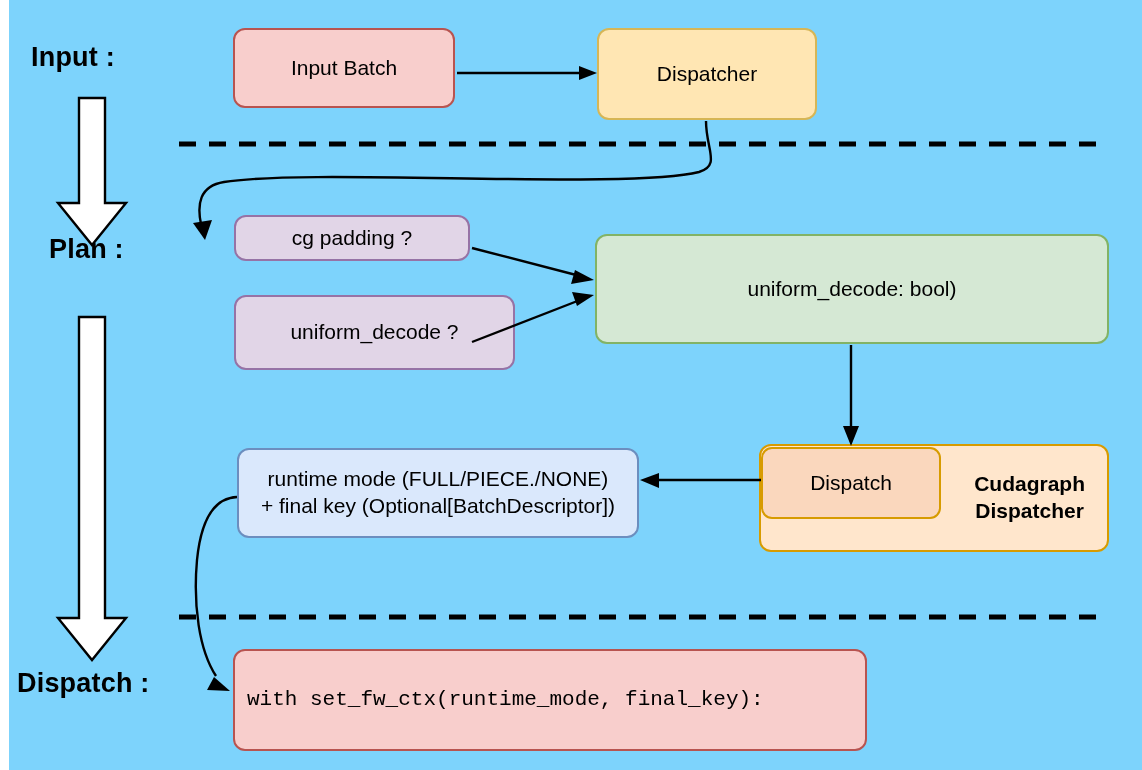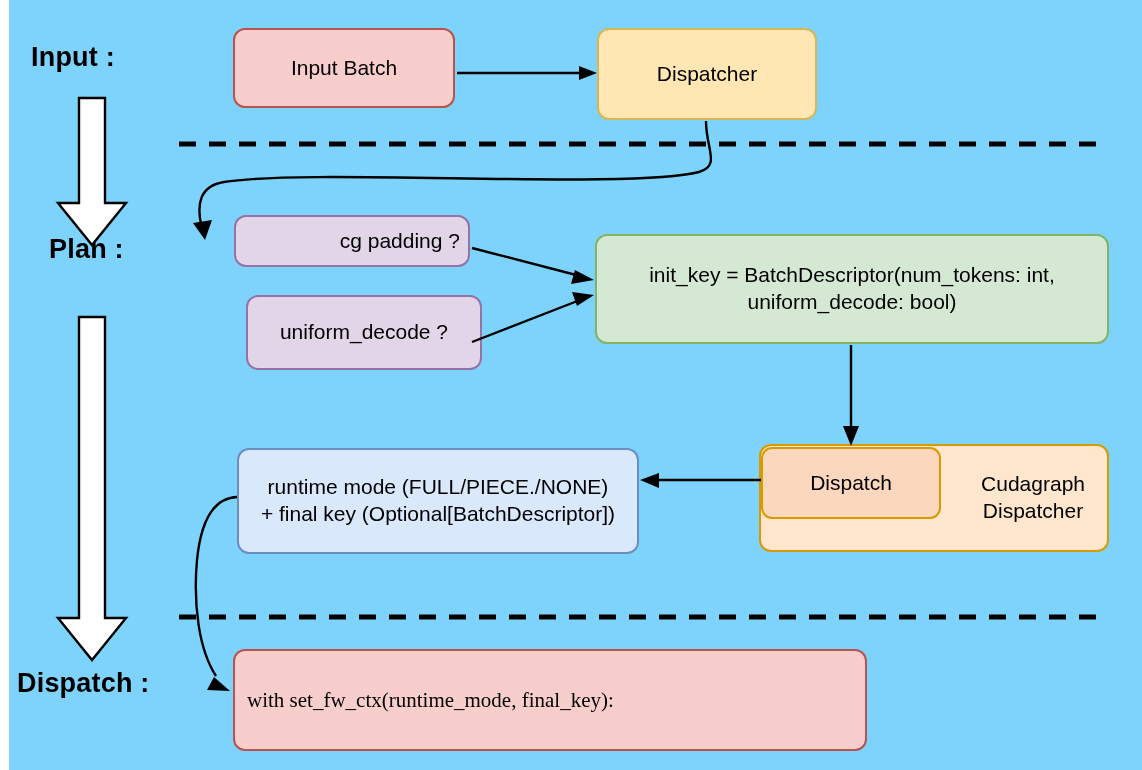--- a/index.html
+++ b/index.html
@@ -41,21 +41,21 @@
     align-items: center;
     justify-content: center;
     text-align: center;
     color: #000000;
     font-family: "Liberation Sans", sans-serif;
     font-size: 21px;
     line-height: 1.28;
     padding: 4px 8px;
   }
   .node.code {
-    font-family: Liberation Serif, serif;
+    font-family: Liberation Mono, monospace;
     font-size: 21px;
     justify-content: flex-start;
     align-items: center;
     text-align: left;
     white-space: pre;
     padding-left: 12px;
     line-height: 1.35;
   }
   .node .txt { display: block; width: 100%; }
 
@@ -91,47 +91,46 @@
   <div class="stage-label" style="left:8px; top:668px;">Dispatch :</div>
 
   <div class="node fill-pink" style="left:224px; top:28px; width:222px; height:80px;">
     <span class="txt">Input Batch</span>
   </div>
 
   <div class="node fill-yellow" style="left:588px; top:28px; width:220px; height:92px;">
     <span class="txt">Dispatcher</span>
   </div>
 
-  <div class="node fill-purple" style="left:225px; top:215px; width:236px; height:52px;text-align:right;">
+  <div class="node fill-purple" style="left:225px; top:215px; width:236px; height:46px;">
     <span class="txt">cg padding ?</span>
   </div>
 
-  <div class="node fill-purple" style="left:237px; top:295px; width:236px; height:75px;">
+  <div class="node fill-purple" style="left:225px; top:295px; width:281px; height:75px;">
     <span class="txt">uniform_decode ?</span>
   </div>
 
   <div class="node fill-green" style="left:586px; top:234px; width:514px; height:110px;">
     <span class="txt">
-      <span style="display:block;">init_key = BatchDescriptor(num_tokens: int,</span>
       <span style="display:block;">uniform_decode: bool)</span>
     </span>
   </div>
 
-  <div class="node fill-orange" style="left:750px; top:444px; width:350px; height:108px; justify-content:flex-end; padding-right:22px;">
+  <div class="node fill-orange" style="left:750px; top:444px; width:350px; height:108px; justify-content:flex-end; padding-right:22px;font-weight:bold;">
     <span class="txt" style="width:auto;">
       <span style="display:block;">Cudagraph</span>
       <span style="display:block;">Dispatcher</span>
     </span>
   </div>
 
   <div class="node fill-orange-dark" style="left:752px; top:447px; width:180px; height:72px; border-radius:11px;">
     <span class="txt">Dispatch</span>
   </div>
 
-  <div class="node fill-blue" style="left:228px; top:448px; width:402px; height:106px;align-items:center;">
+  <div class="node fill-blue" style="left:228px; top:448px; width:402px; height:90px;align-items:center;">
     <span class="txt">
       <span style="display:block;">runtime mode (FULL/PIECE./NONE)</span>
       <span style="display:block;">+ final key (Optional[BatchDescriptor])</span>
     </span>
   </div>
 
   <div class="node code fill-pink" style="left:224px; top:649px; width:634px; height:102px;">
     <span class="txt">
       <span style="display:block;">with set_fw_ctx(runtime_mode, final_key):</span>
     </span>

